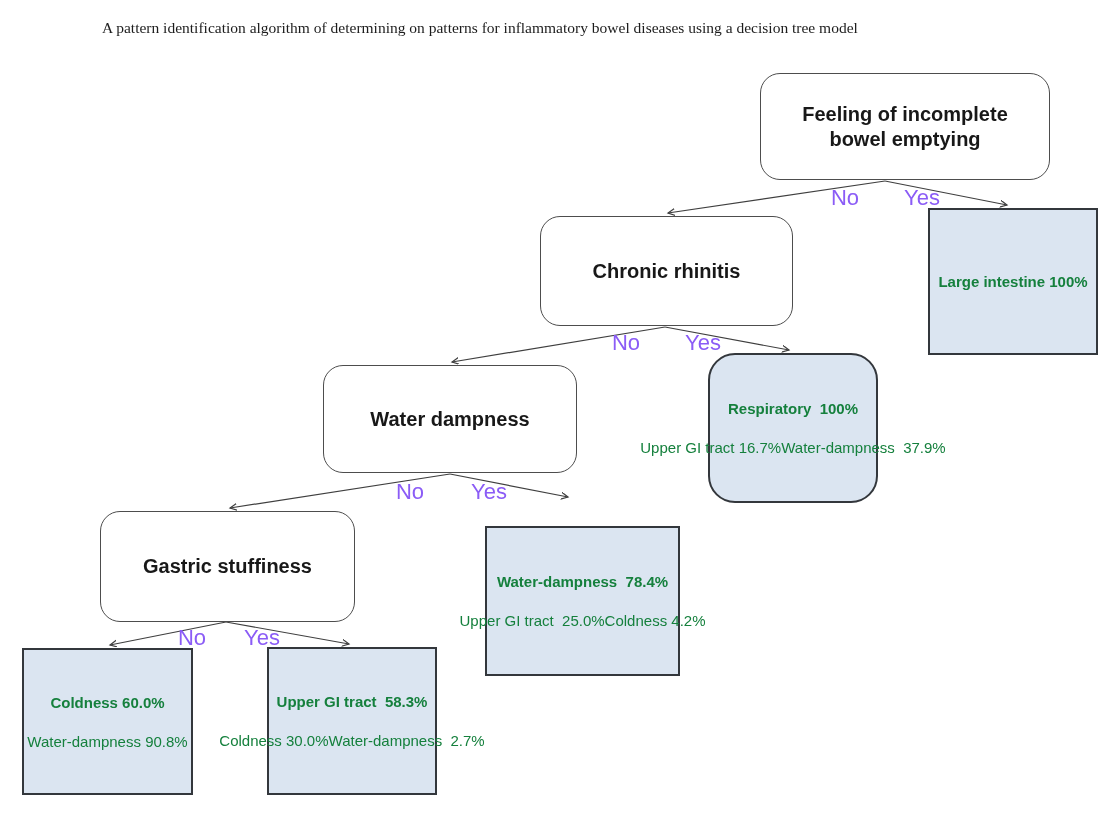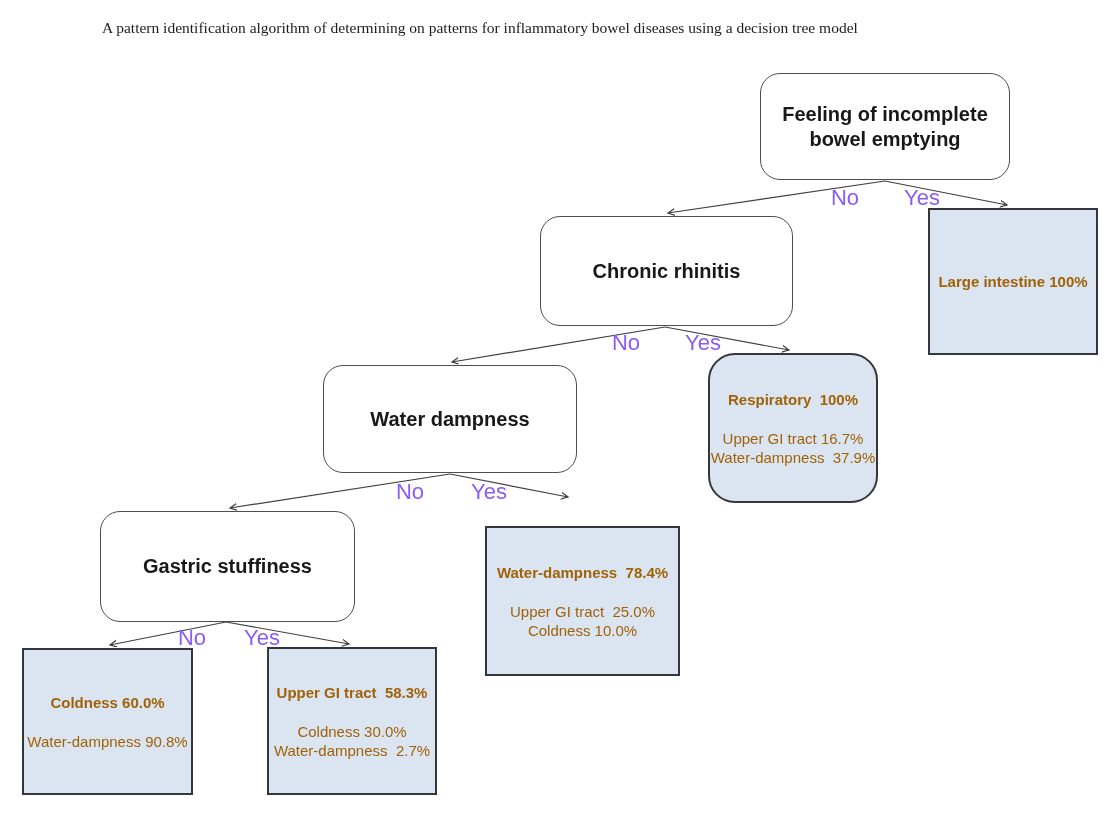--- a/index.html
+++ b/index.html
@@ -61,51 +61,51 @@
   .leaf-node {
     position: absolute;
     box-sizing: border-box;
     background: var(--leaf-fill, #dbe5f1);
     border: 2px solid var(--leaf-border, #33373c);
     display: flex;
     flex-direction: column;
     align-items: center;
     justify-content: center;
     text-align: center;
-    color: #a16207;
+    color: #15803d;
     padding: 4px 2px;
   }
   .leaf-title {
     font-weight: 700;
     font-size: 15px;
     line-height: 19px;
     white-space: pre;
   }
   .leaf-details {
     margin-top: 20px;
     display: flex;
-    flex-direction: column;
+    flex-direction: row;
     align-items: center;
   }
   .leaf-detail {
     font-size: 15px;
     line-height: 19px;
     white-space: pre;
   }
   .edge-label {
     position: absolute;
     transform: translate(-50%, -50%);
     font-weight: 400;
     font-size: 22px;
     color: #8b5cf6;
     white-space: nowrap;
   }
 
   
-  #node-root        { left: 760px; top: 73px;  width: 250px; height: 107px; text-align: center; }
+  #node-root        { left: 760px; top: 73px;  width: 290px; height: 107px; text-align: center; }
   #node-chronic     { left: 540px; top: 216px; width: 253px; height: 110px; }
   #node-water       { left: 323px; top: 365px; width: 254px; height: 108px; }
   #node-gastric     { left: 100px; top: 511px; width: 255px; height: 111px; }
 
   #leaf-large-intestine { left: 928px; top: 208px; width: 170px; height: 147px; }
   #leaf-respiratory     { left: 708px; top: 353px; width: 170px; height: 150px; border-radius: 27px; }
   #leaf-water-dampness  { left: 485px; top: 526px; width: 195px; height: 150px; }
   #leaf-coldness        { left: 22px;  top: 648px; width: 171px; height: 147px; text-align: right; }
   #leaf-upper-gi        { left: 267px; top: 647px; width: 170px; height: 148px; }
 
@@ -163,21 +163,21 @@
     <div class="leaf-details">
       <span class="leaf-detail">Upper GI tract 16.7%</span>
       <span class="leaf-detail">Water-dampness  37.9%</span>
     </div>
   </div>
 
   <div class="leaf-node" id="leaf-water-dampness">
     <span class="leaf-title">Water-dampness  78.4%</span>
     <div class="leaf-details">
       <span class="leaf-detail">Upper GI tract  25.0%</span>
-      <span class="leaf-detail">Coldness 10.0%</span>
+      <span class="leaf-detail">Coldness 4.2%</span>
     </div>
   </div>
 
   <div class="leaf-node" id="leaf-coldness">
     <span class="leaf-title">Coldness 60.0%</span>
     <div class="leaf-details">
       <span class="leaf-detail">Water-dampness 90.8%</span>
     </div>
   </div>
 

